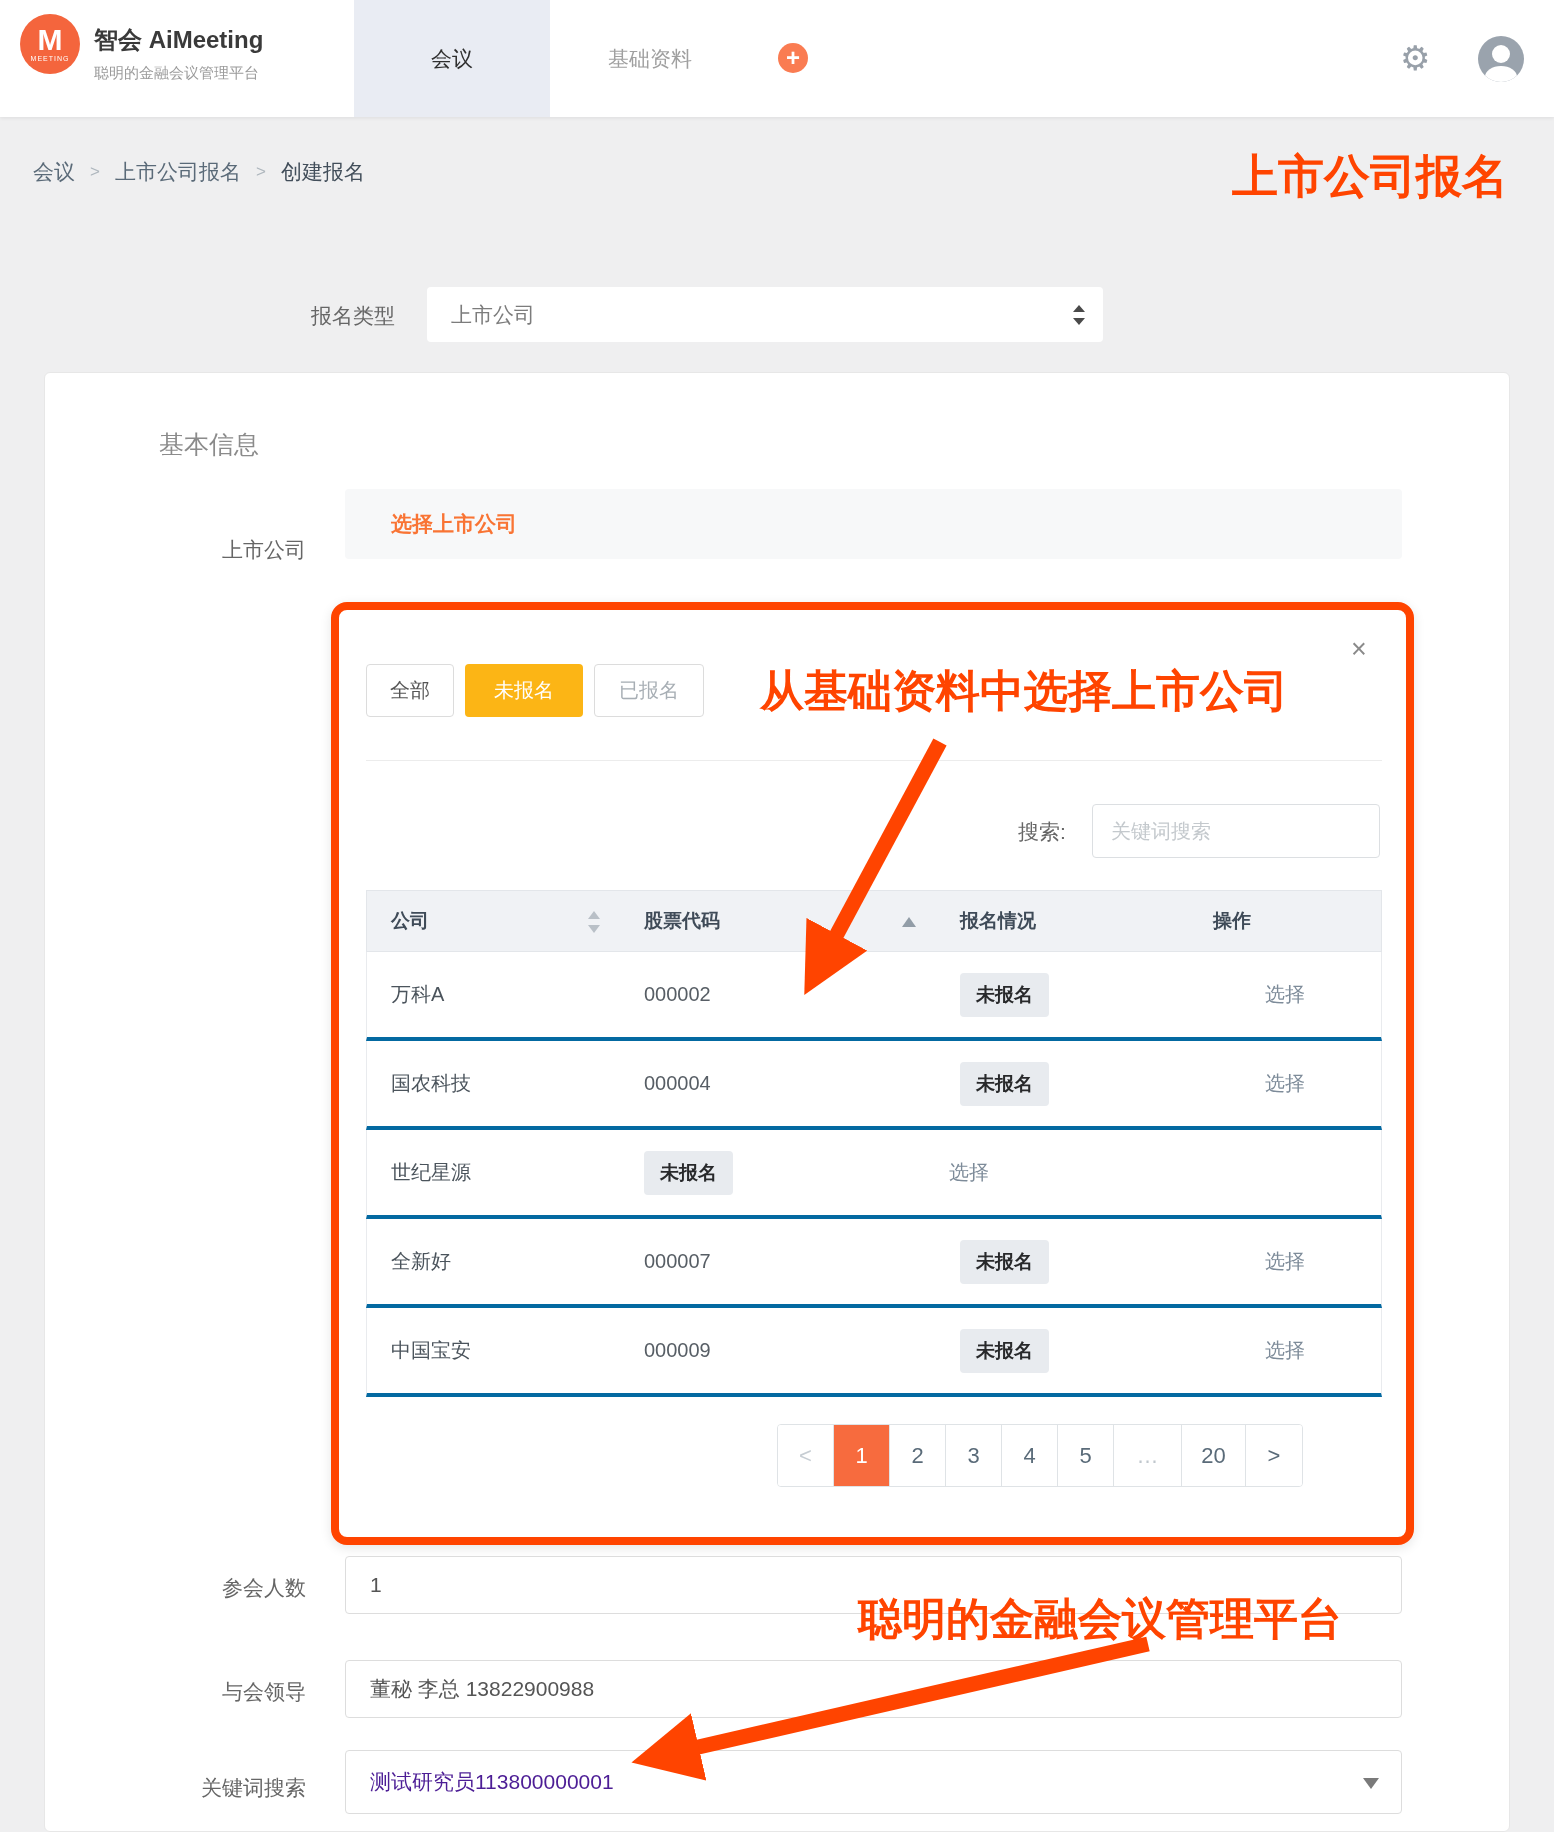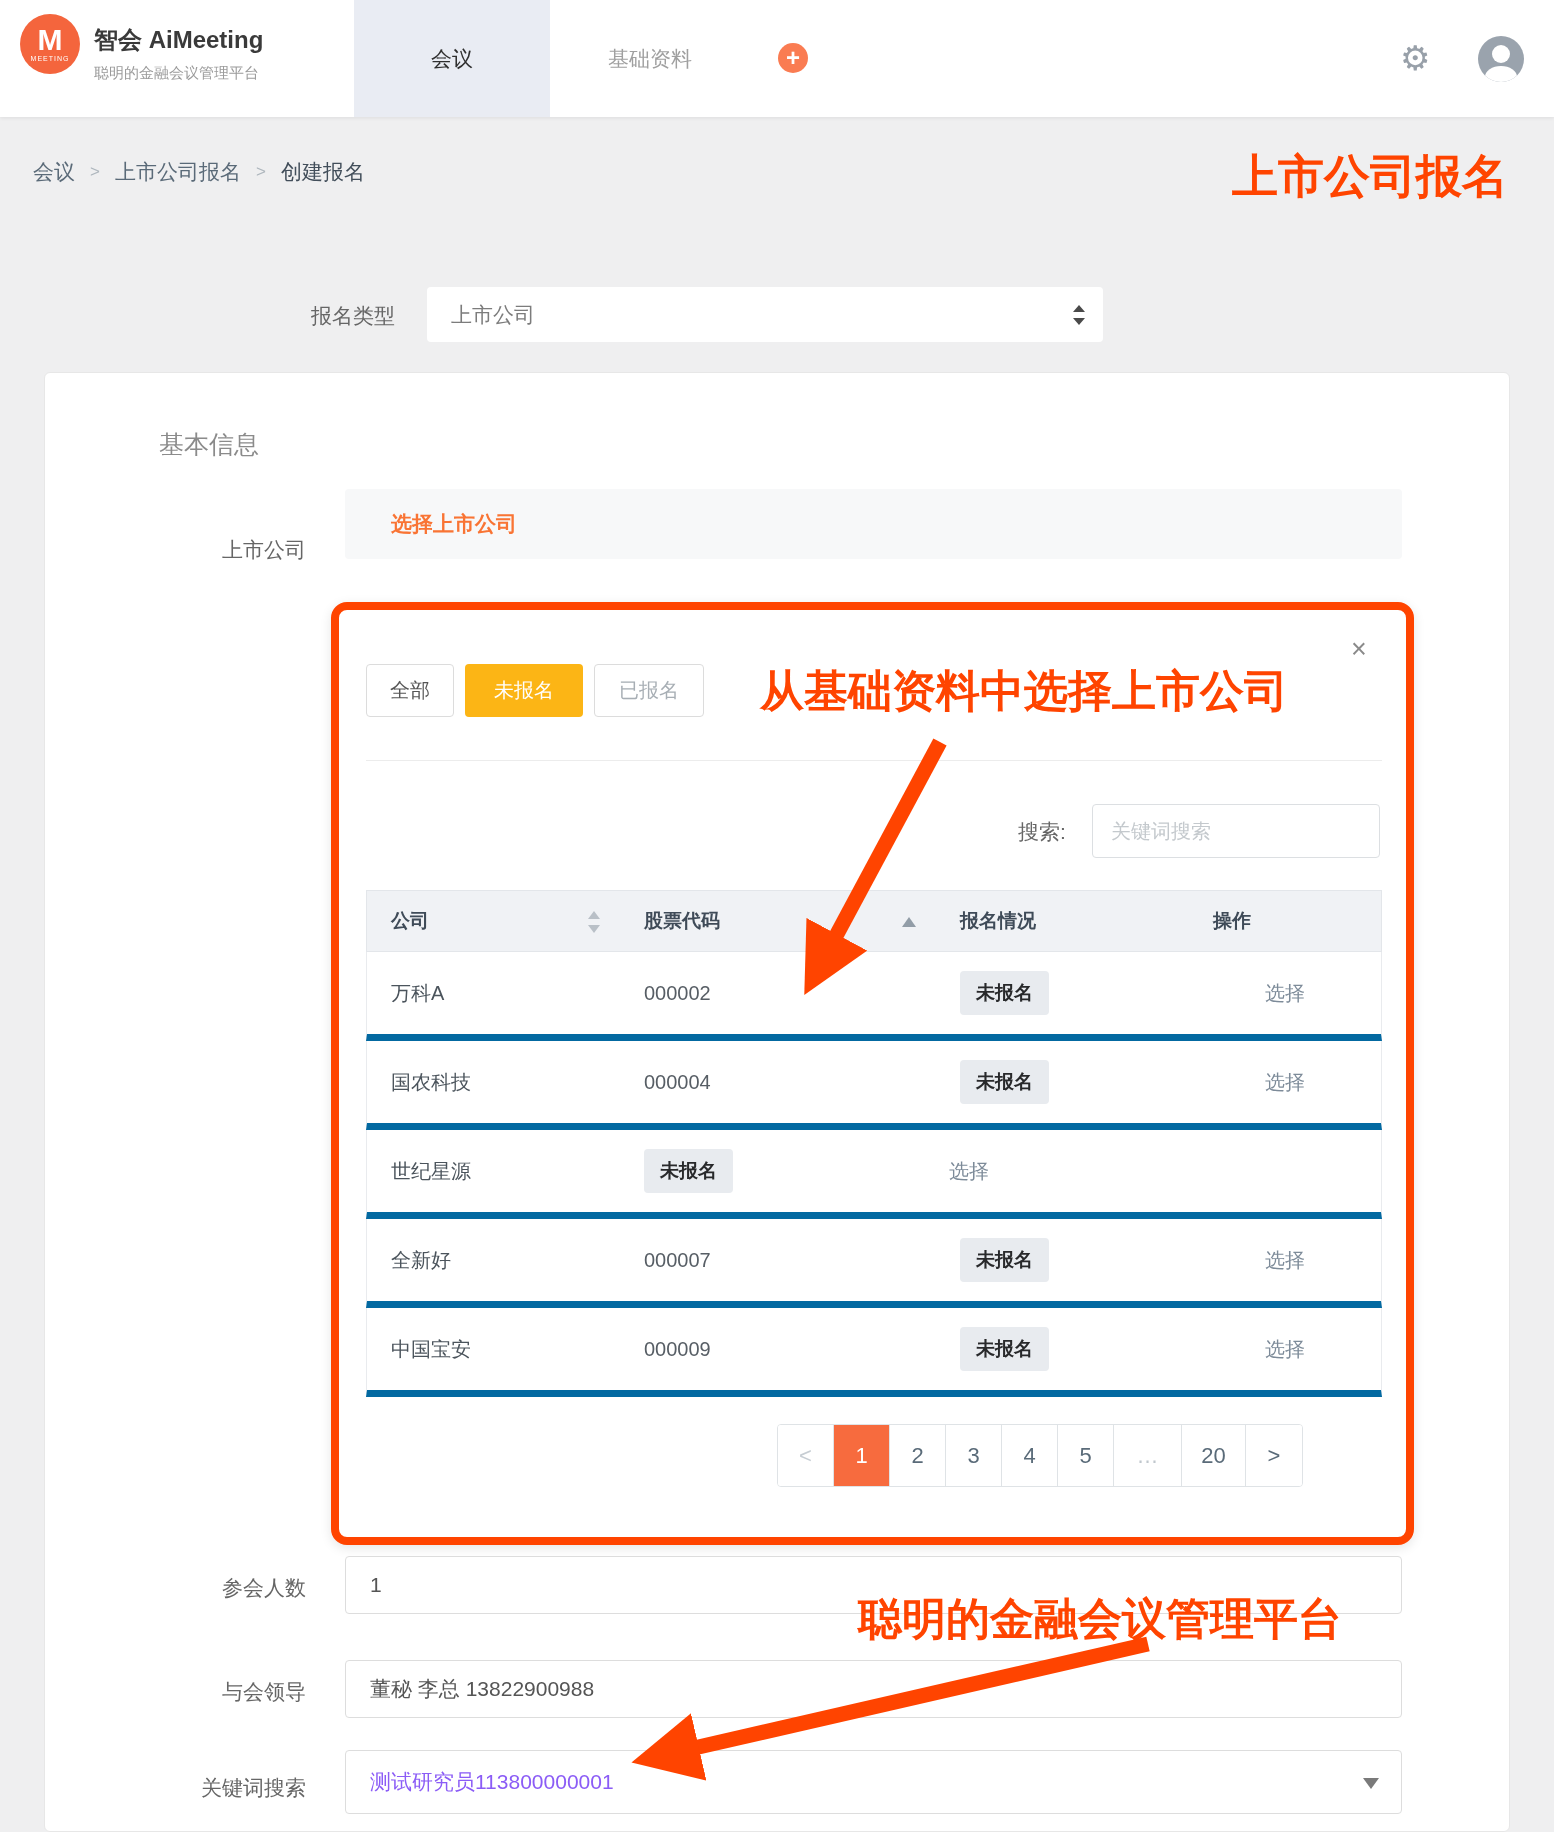--- a/index.html
+++ b/index.html
@@ -64,21 +64,21 @@
   .search-input { position:absolute; left:1092px; top:804px; width:288px; height:54px; border:1px solid #dcdfe2; border-radius:4px; padding:0 18px; font-size:20px; color:#555; background:#fff; outline:none; font-family:inherit; }
   .search-input::placeholder { color:#c4c9cd; }
 
   
   .table { position:absolute; left:366px; top:890px; width:1016px; }
   .trow { display:flex; width:100%; }
   .thead { height:62px; background:#f0f2f5; border:1px solid #e3e6ea; }
   .th, .td { position:relative; display:flex; align-items:center; padding-left:24px; }
   .c1 { width:253px; } .c2 { width:316px; } .c3 { width:253px; } .c4 { width:192px; }
   .th { font-size:19px; font-weight:700; color:#3f4b58; cursor:pointer; }
-  .tbody-row { height:89px; background:#fff; border-left:1px solid #e9ebee; border-right:1px solid #e9ebee; border-bottom:7px solid #0369a1; }
+  .tbody-row { height:89px; background:#fff; border-left:1px solid #e9ebee; border-right:1px solid #e9ebee; border-bottom:4px solid #0369a1; }
   .td { font-size:20px; color:#4b545c; }
   .td-code { color:#575e65; }
   .badge { display:inline-block; background:#e8ebef; border-radius:4px; padding:9px 16px; font-size:19px; font-weight:700; color:#28292b; }
   .td-action { justify-content:center; padding-left:0; }
   .action-link { font-size:20px; color:#7d8b99; cursor:pointer; }
   .sort2 { position:absolute; right:20px; top:19px; width:12px; height:24px; }
   .sort2 i { position:absolute; left:0; width:0; height:0; border-left:6px solid transparent; border-right:6px solid transparent; }
   .sort2 .u { top:1px; border-bottom:8px solid #b9c0c7; }
   .sort2 .d { bottom:1px; border-top:8px solid #b9c0c7; }
   .sort-asc { position:absolute; right:20px; top:26px; width:0; height:0; border-left:7px solid transparent; border-right:7px solid transparent; border-bottom:10px solid #929da7; }
@@ -92,21 +92,21 @@
   .pg-ellipsis { width:68px; color:#c0c7cd; cursor:default; }
   .pg-20 { width:64px; }
 
   
   .attendee-label { left:180px; width:126px; top:1574px; }
   .leader-label { left:180px; width:126px; top:1678px; }
   .researcher-label { left:170px; width:136px; top:1774px; }
   .text-input { position:absolute; left:345px; width:1057px; border:1px solid #ddd; border-radius:4px; background:#fff; padding:0 24px; font-size:21px; color:#555; outline:none; font-family:inherit; }
   .attendee-input { top:1556px; height:58px; }
   .leader-input { top:1660px; height:58px; }
-  .researcher-select { position:absolute; left:345px; top:1750px; width:1057px; height:64px; border:1px solid #ddd; border-radius:4px; background:#fff; display:flex; align-items:center; padding:0 24px; font-size:21px; color:#8b5cf6; cursor:pointer; }
+  .researcher-select { position:absolute; left:345px; top:1750px; width:1057px; height:64px; border:1px solid #ddd; border-radius:4px; background:#fff; display:flex; align-items:center; padding:0 24px; font-size:21px; color:#4c1d95; cursor:pointer; }
   .caret-down { position:absolute; right:22px; top:27px; width:0; height:0; border-left:8px solid transparent; border-right:8px solid transparent; border-top:11px solid #7a7a7a; }
   .researcher-note { position:absolute; left:858px; top:1590px; font-size:44px; }
 
   .arrows { position:absolute; left:0; top:0; width:1554px; height:1832px; pointer-events:none; z-index:7; }
 </style>
 </head>
 <body>
 
 <div id="page">
 

